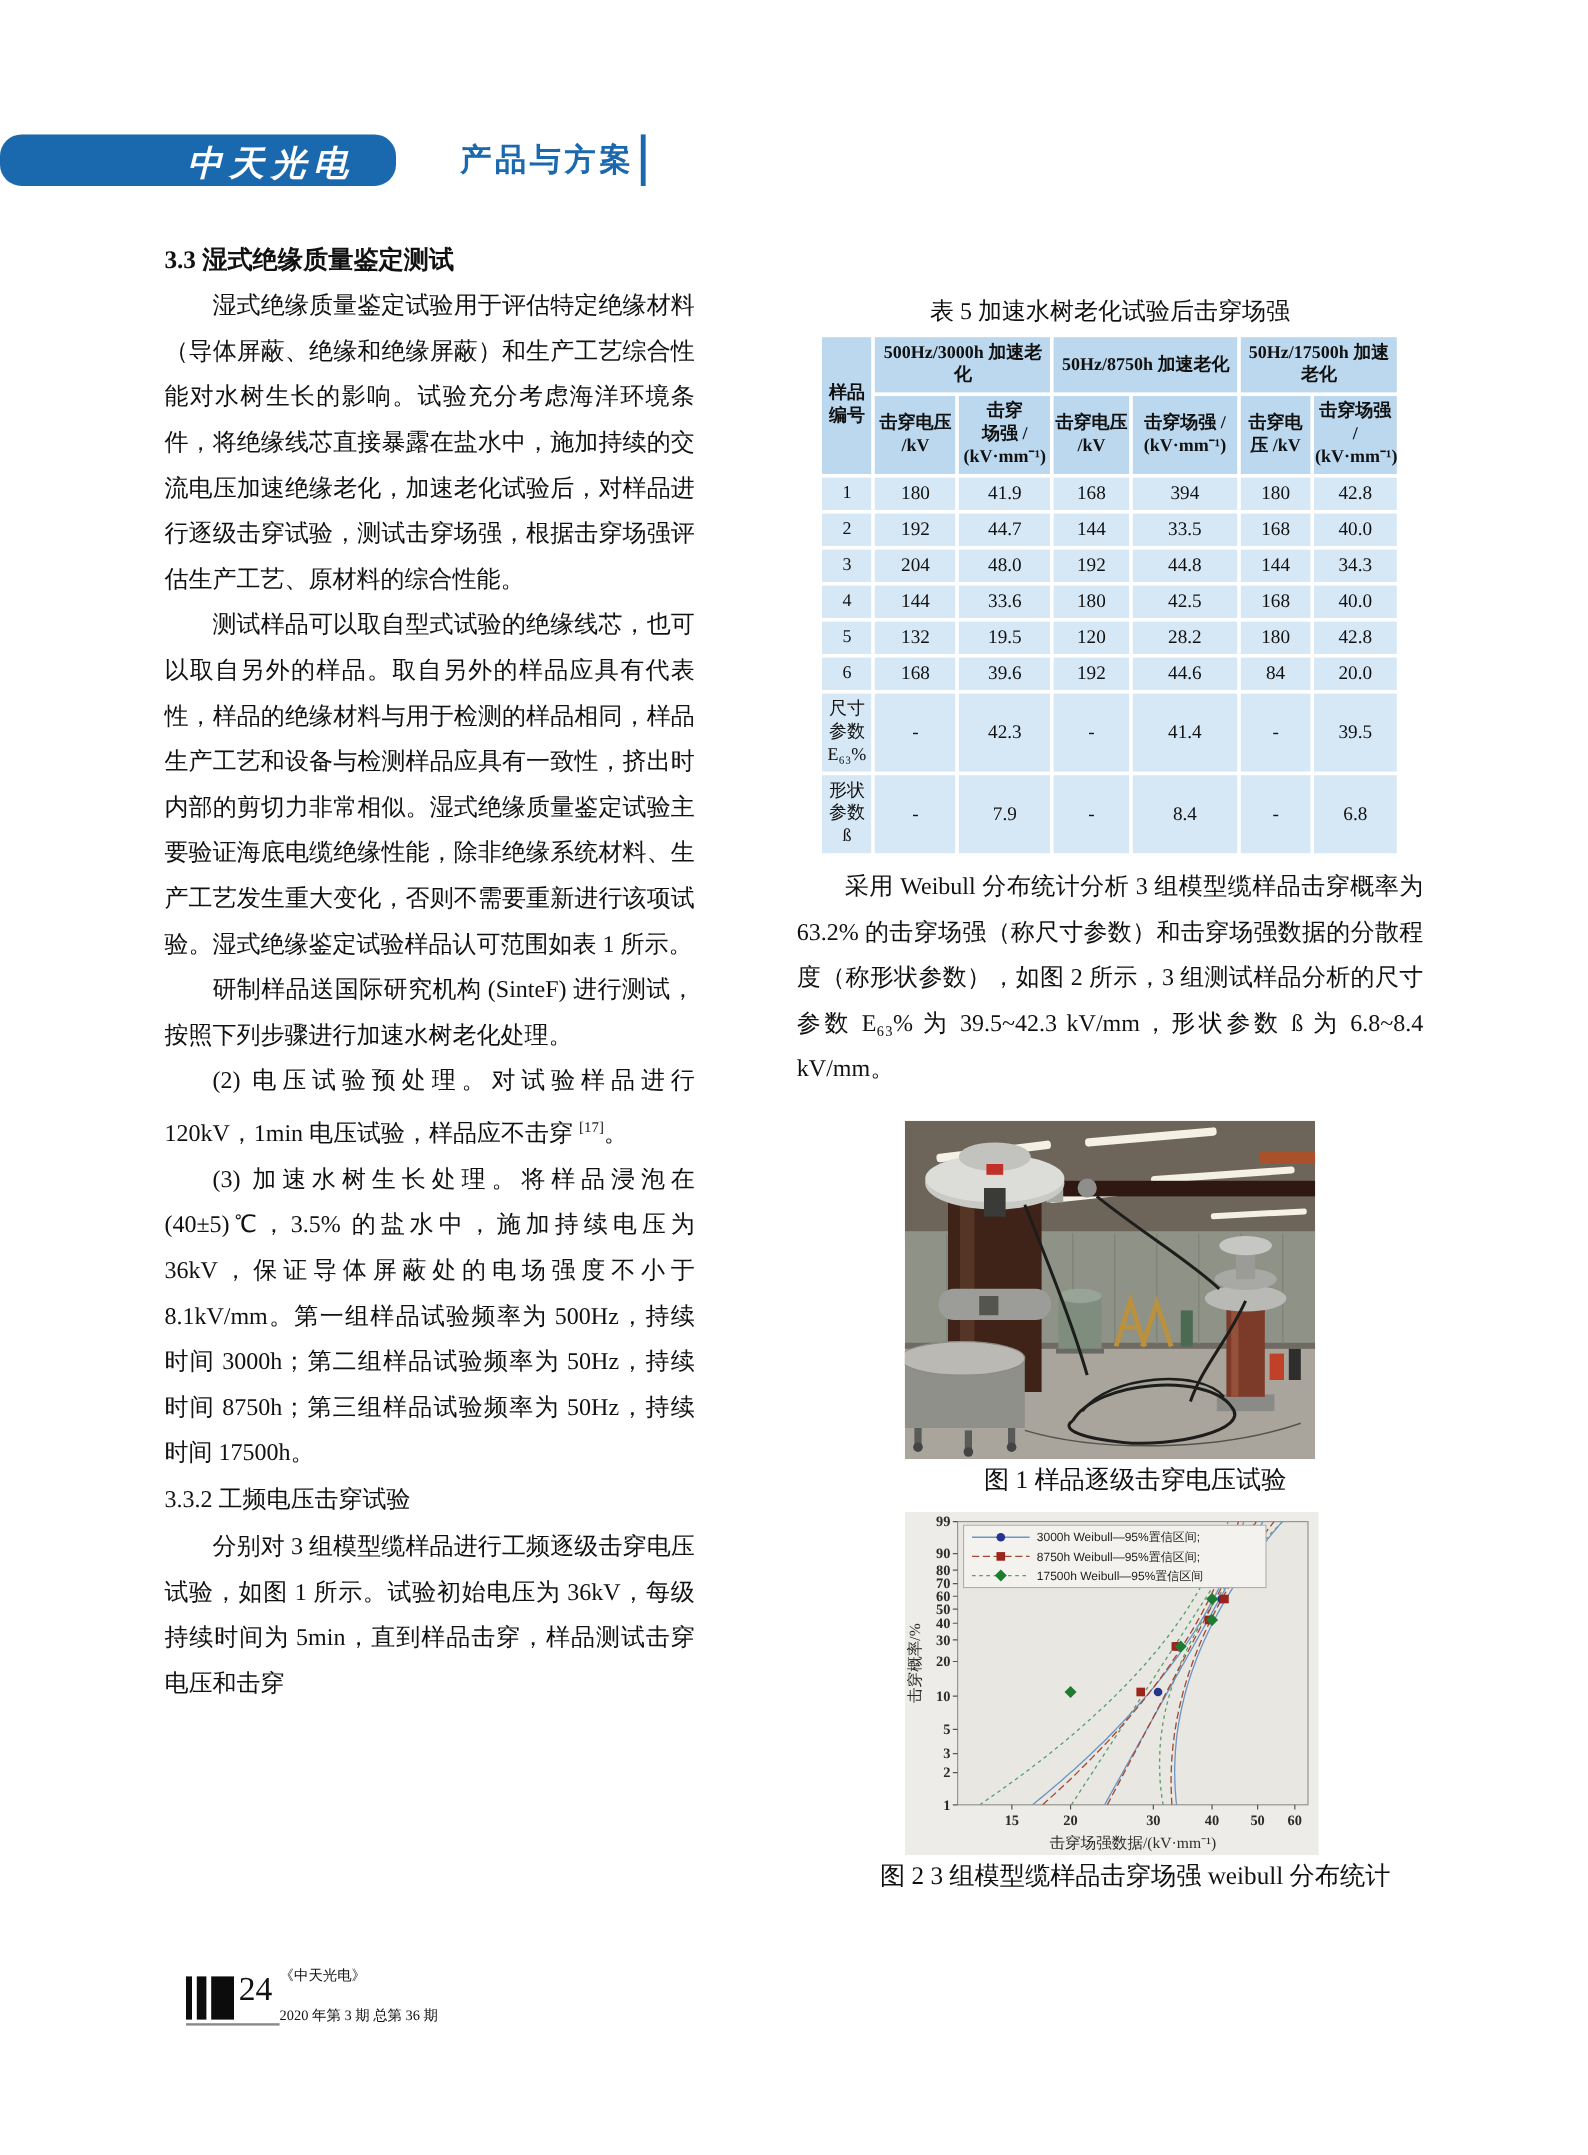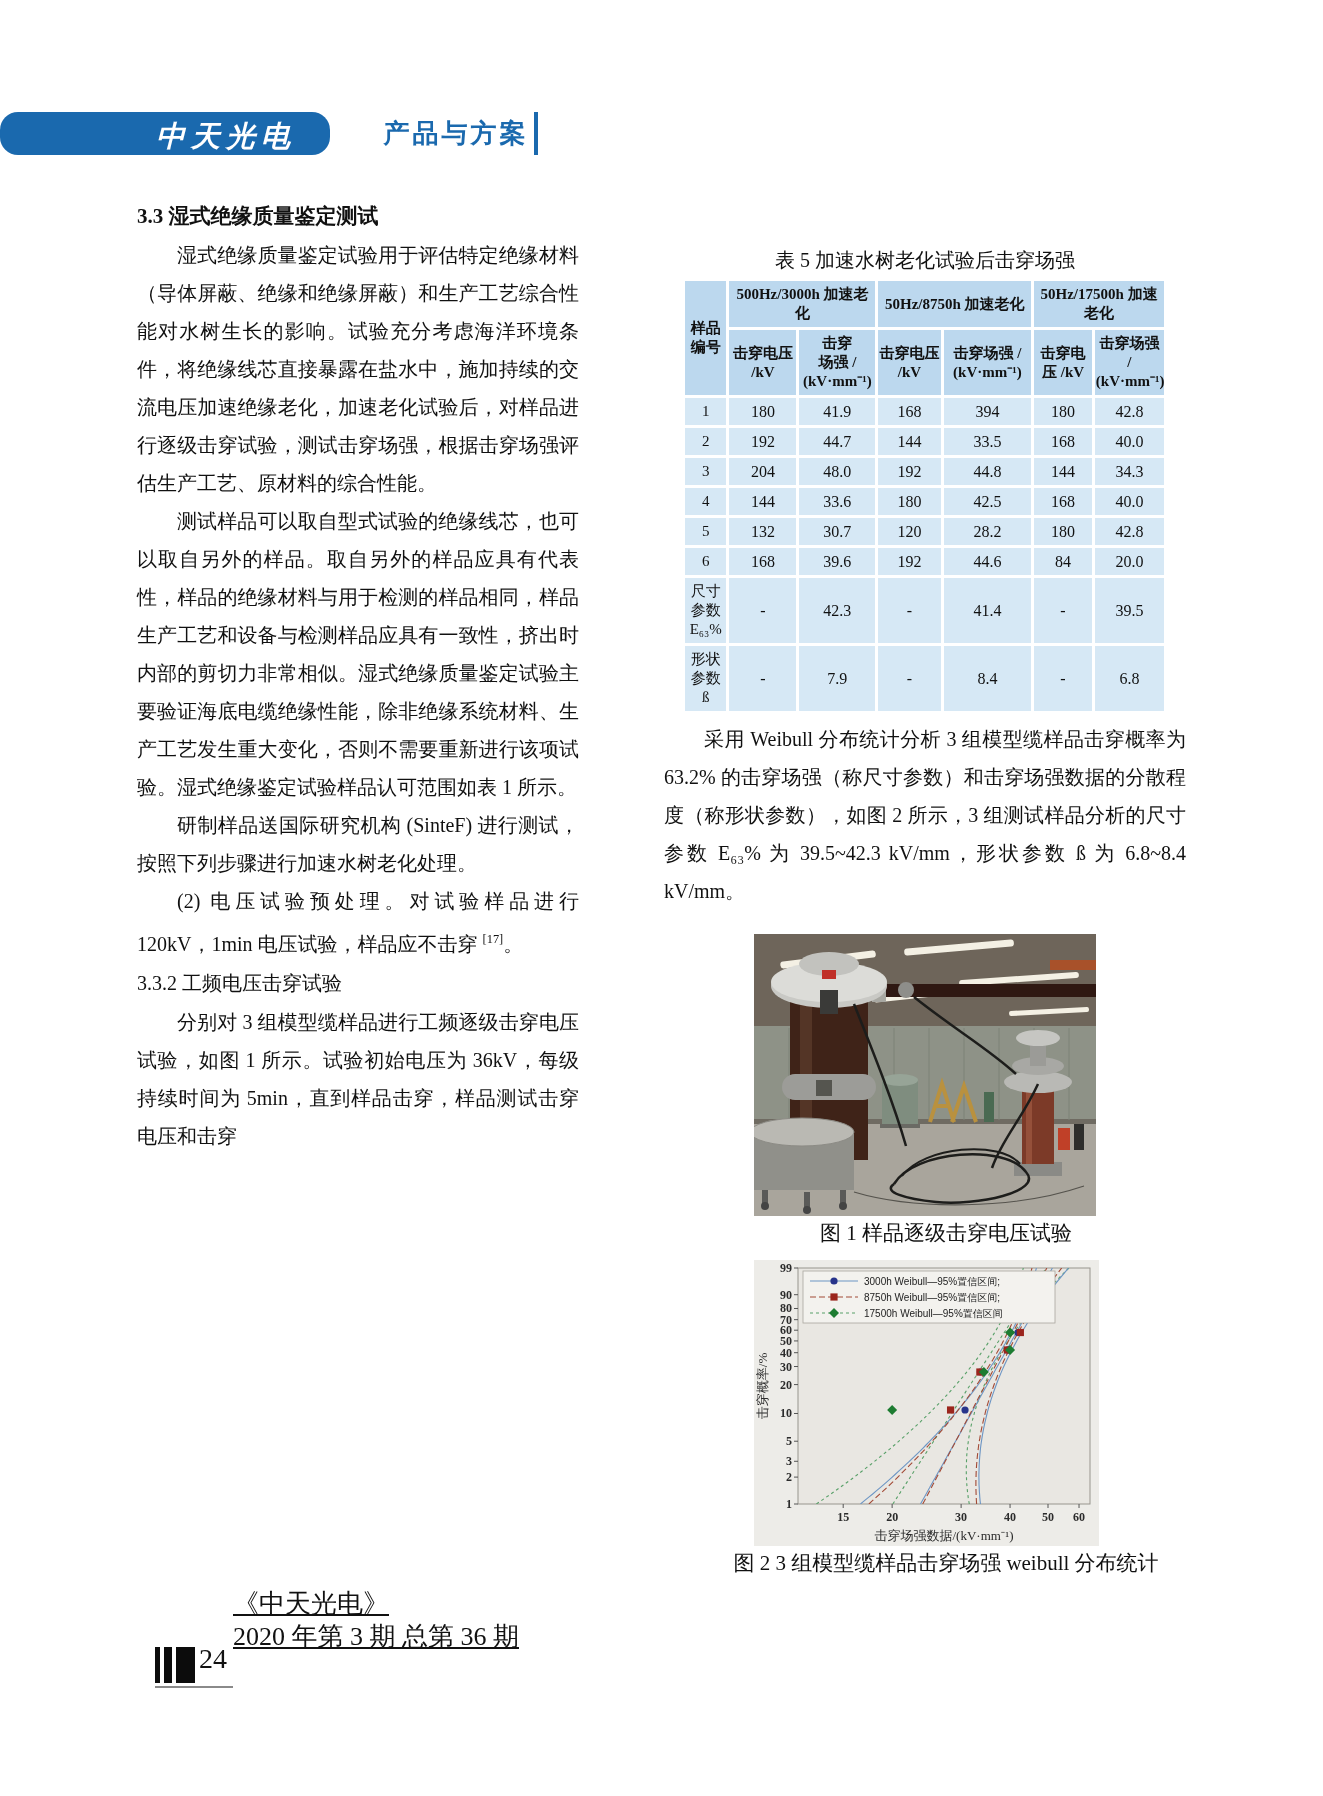--- a/index.html
+++ b/index.html
@@ -41,40 +41,41 @@
   svg text.tick{font:bold 12px "Liberation Serif",serif;fill:#2b2b2b;}
   svg text.axis-label{font:13px "Liberation Serif",serif;fill:#2b2b2b;}
   svg text.legend-t{font:10px "Liberation Sans",sans-serif;fill:#222;}
 
   
   .ft-bars{position:absolute;left:155px;top:1647px;display:flex;align-items:flex-end;gap:4px;}
   .ft-bars i{display:block;background:#0c0c0c;height:36px;}
   .ft-bars i.b1{width:5px;}.ft-bars i.b2{width:8px;}.ft-bars i.b3{width:19px;}
   .ft-page{position:absolute;left:199px;top:1643px;font-size:28px;}
   .ft-rule{position:absolute;left:155px;top:1686px;width:78px;height:2px;background:#8a8a8a;}
-  .ft-journal{position:absolute;left:233px;top:1587px;font-size:26px;line-height:33px;text-decoration:underline;}
+  .ft-journal{position:absolute;left:233px;top:1630px;font-size:12px;line-height:33px;}
 </style>
 </head>
 <body>
 
 <div class="page">
 
   <div class="hdr-bar">
     <span class="hdr-logo">中天光电</span>
   </div>
   <div class="hdr-tab">
     <span>产品与方案</span>
   </div>
 
   <div class="col col-left">
     <h2>3.3 湿式绝缘质量鉴定测试</h2>
     <p>湿式绝缘质量鉴定试验用于评估特定绝缘材料（导体屏蔽、绝缘和绝缘屏蔽）和生产工艺综合性能对水树生长的影响。试验充分考虑海洋环境条件，将绝缘线芯直接暴露在盐水中，施加持续的交流电压加速绝缘老化，加速老化试验后，对样品进行逐级击穿试验，测试击穿场强，根据击穿场强评估生产工艺、原材料的综合性能。</p>
     <p>测试样品可以取自型式试验的绝缘线芯，也可以取自另外的样品。取自另外的样品应具有代表性，样品的绝缘材料与用于检测的样品相同，样品生产工艺和设备与检测样品应具有一致性，挤出时内部的剪切力非常相似。湿式绝缘质量鉴定试验主要验证海底电缆绝缘性能，除非绝缘系统材料、生产工艺发生重大变化，否则不需要重新进行该项试验。湿式绝缘鉴定试验样品认可范围如表 1 所示。</p>
     <p>研制样品送国际研究机构 (SinteF) 进行测试，按照下列步骤进行加速水树老化处理。</p>
     <p><span>(2) 电压试验预处理。对试验样品进行 120kV，1min 电压试验，样品应不击穿 </span><sup>[17]</sup><span>。</span></p>
+    <p>(3) 加速水树生长处理。将样品浸泡在 (40±5)℃，3.5% 的盐水中，施加持续电压为 36kV，保证导体屏蔽处的电场强度不小于 8.1kV/mm。第一组样品试验频率为 500Hz，持续时间 3000h；第二组样品试验频率为 50Hz，持续时间 8750h；第三组样品试验频率为 50Hz，持续时间 17500h。</p>
     <h3>3.3.2 工频电压击穿试验</h3>
     <p>分别对 3 组模型缆样品进行工频逐级击穿电压试验，如图 1 所示。试验初始电压为 36kV，每级持续时间为 5min，直到样品击穿，样品测试击穿电压和击穿</p>
   </div>
 
   <div class="col col-right">
 
     <div class="tbl-caption">表 5 加速水树老化试验后击穿场强</div>
 
     <table class="t5">
       <colgroup>
@@ -143,21 +144,21 @@
             <td>144</td>
             <td>33.6</td>
             <td>180</td>
             <td>42.5</td>
             <td>168</td>
             <td>40.0</td>
           </tr>
           <tr>
             <td class="rowhead">5</td>
             <td>132</td>
-            <td>30.7</td>
+            <td>19.5</td>
             <td>120</td>
             <td>28.2</td>
             <td>180</td>
             <td>42.8</td>
           </tr>
           <tr>
             <td class="rowhead">6</td>
             <td>168</td>
             <td>39.6</td>
             <td>192</td>

